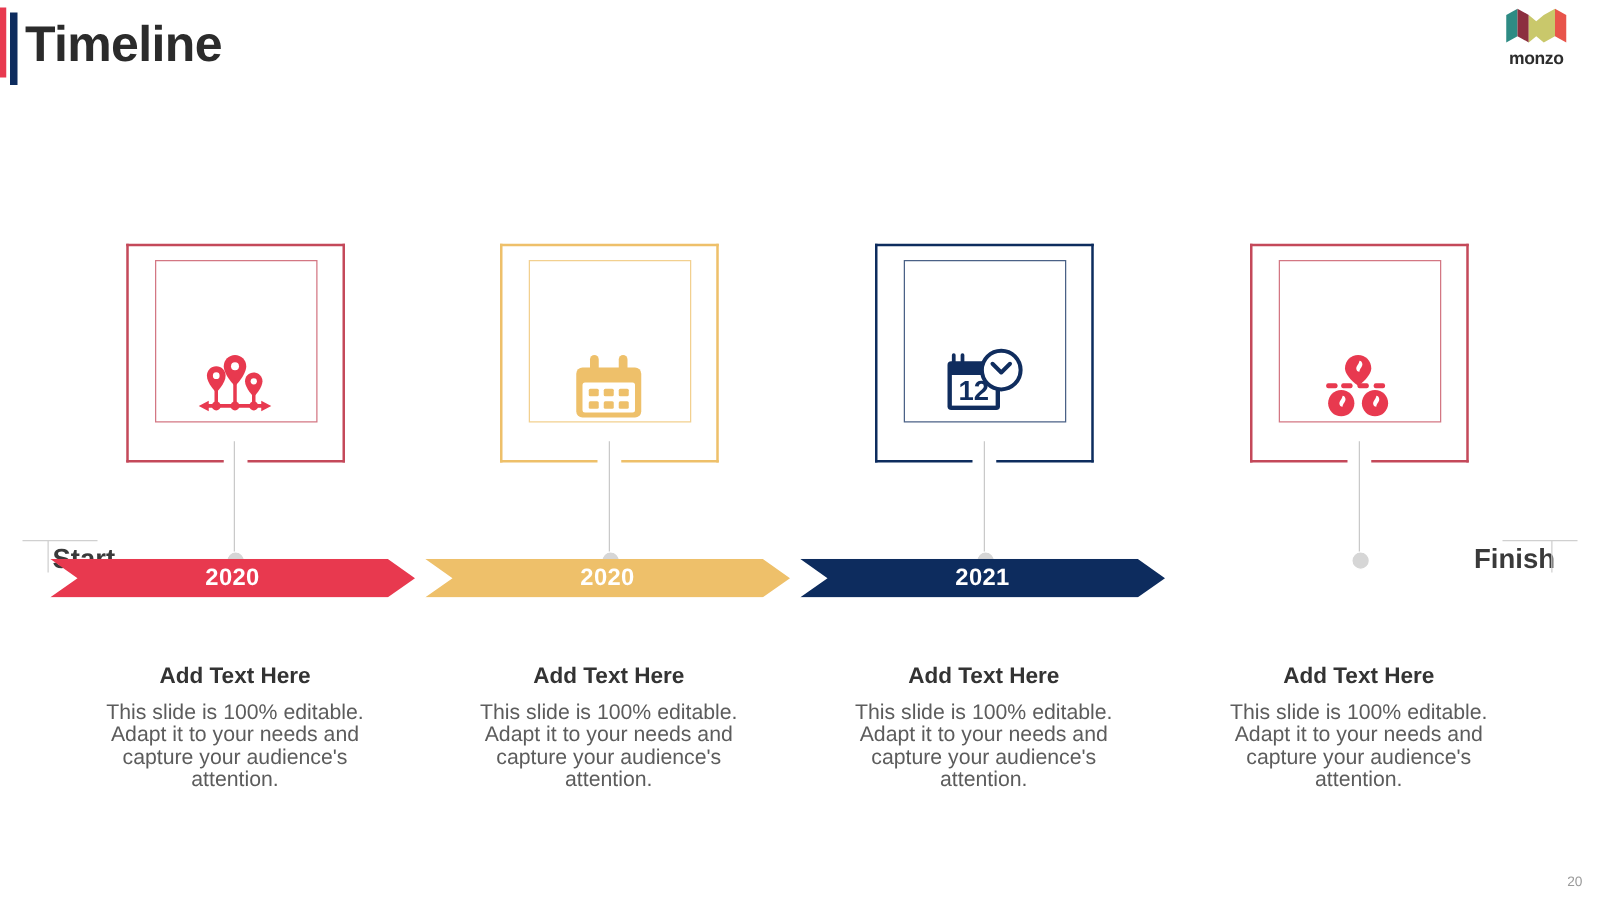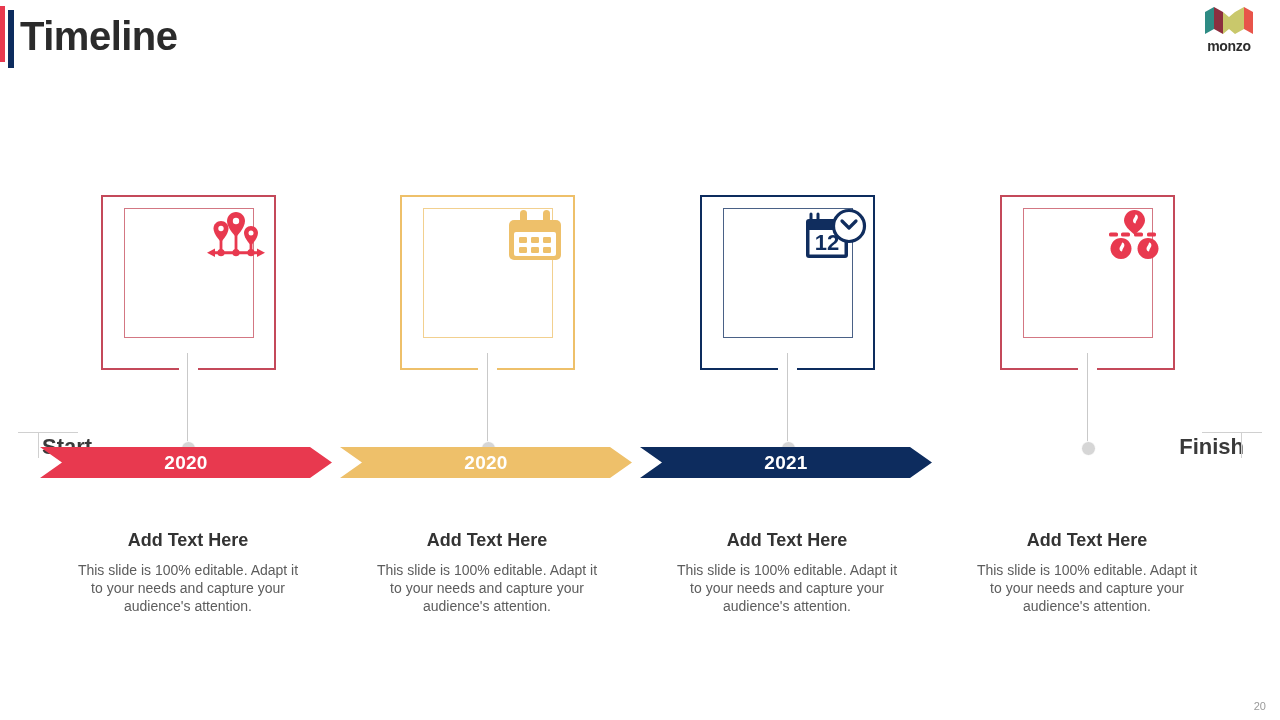--- a/index.html
+++ b/index.html
@@ -36,21 +36,21 @@
   .card .e-left{left:0;top:0;bottom:0;width:1.6px;}
   .card .e-right{right:0;top:0;bottom:0;width:1.6px;}
   .card .e-bl{left:0;bottom:0;width:78px;height:1.6px;}
   .card .e-br{right:0;bottom:0;width:78px;height:1.6px;}
   .card .inner{
     position:absolute;left:23px;top:13px;width:128px;height:128px;
     border:1.2px solid currentColor;opacity:.75;
   }
   .card .icon-wrap{
     position:absolute;left:23px;top:13px;width:128px;height:128px;
-    display:flex;align-items:flex-start;justify-content:center;padding-left:48px;
+    display:flex;align-items:flex-end;justify-content:center;
   }
 
   
   .connector{position:absolute;width:1.4px;background:#c9c9c9;}
   .conn-dot{
     position:absolute;width:13px;height:13px;border-radius:50%;
     background:#d6d6d6;border:1.5px solid #fff;
   }
 
   
@@ -72,21 +72,21 @@
 
   
   .endcap-label{position:absolute;font-size:22px;font-weight:bold;color:#3a3a3a;margin-top:28px;}
   .endcap-mark{position:absolute;}
   .endcap-mark .h1{position:absolute;height:1.2px;background:#d0d0d0;}
   .endcap-mark .v1{position:absolute;width:1.2px;background:#d0d0d0;}
 
   
   .txtblock{position:absolute;top:530px;width:230px;text-align:center;}
   .txtblock .h{font-size:18px;font-weight:bold;color:#333333;margin-bottom:10px;}
-  .txtblock .p{font-size:14px;color:#5c5c5c;line-height:18px;}
+  .txtblock .p{font-size:17px;color:#5c5c5c;line-height:18px;}
 
   .page-num{
     position:absolute;right:14px;bottom:8px;
     font-size:11px;color:#9a9a9a;
   }
 </style>
 </head>
 <body>
 
 <div class="slide">

